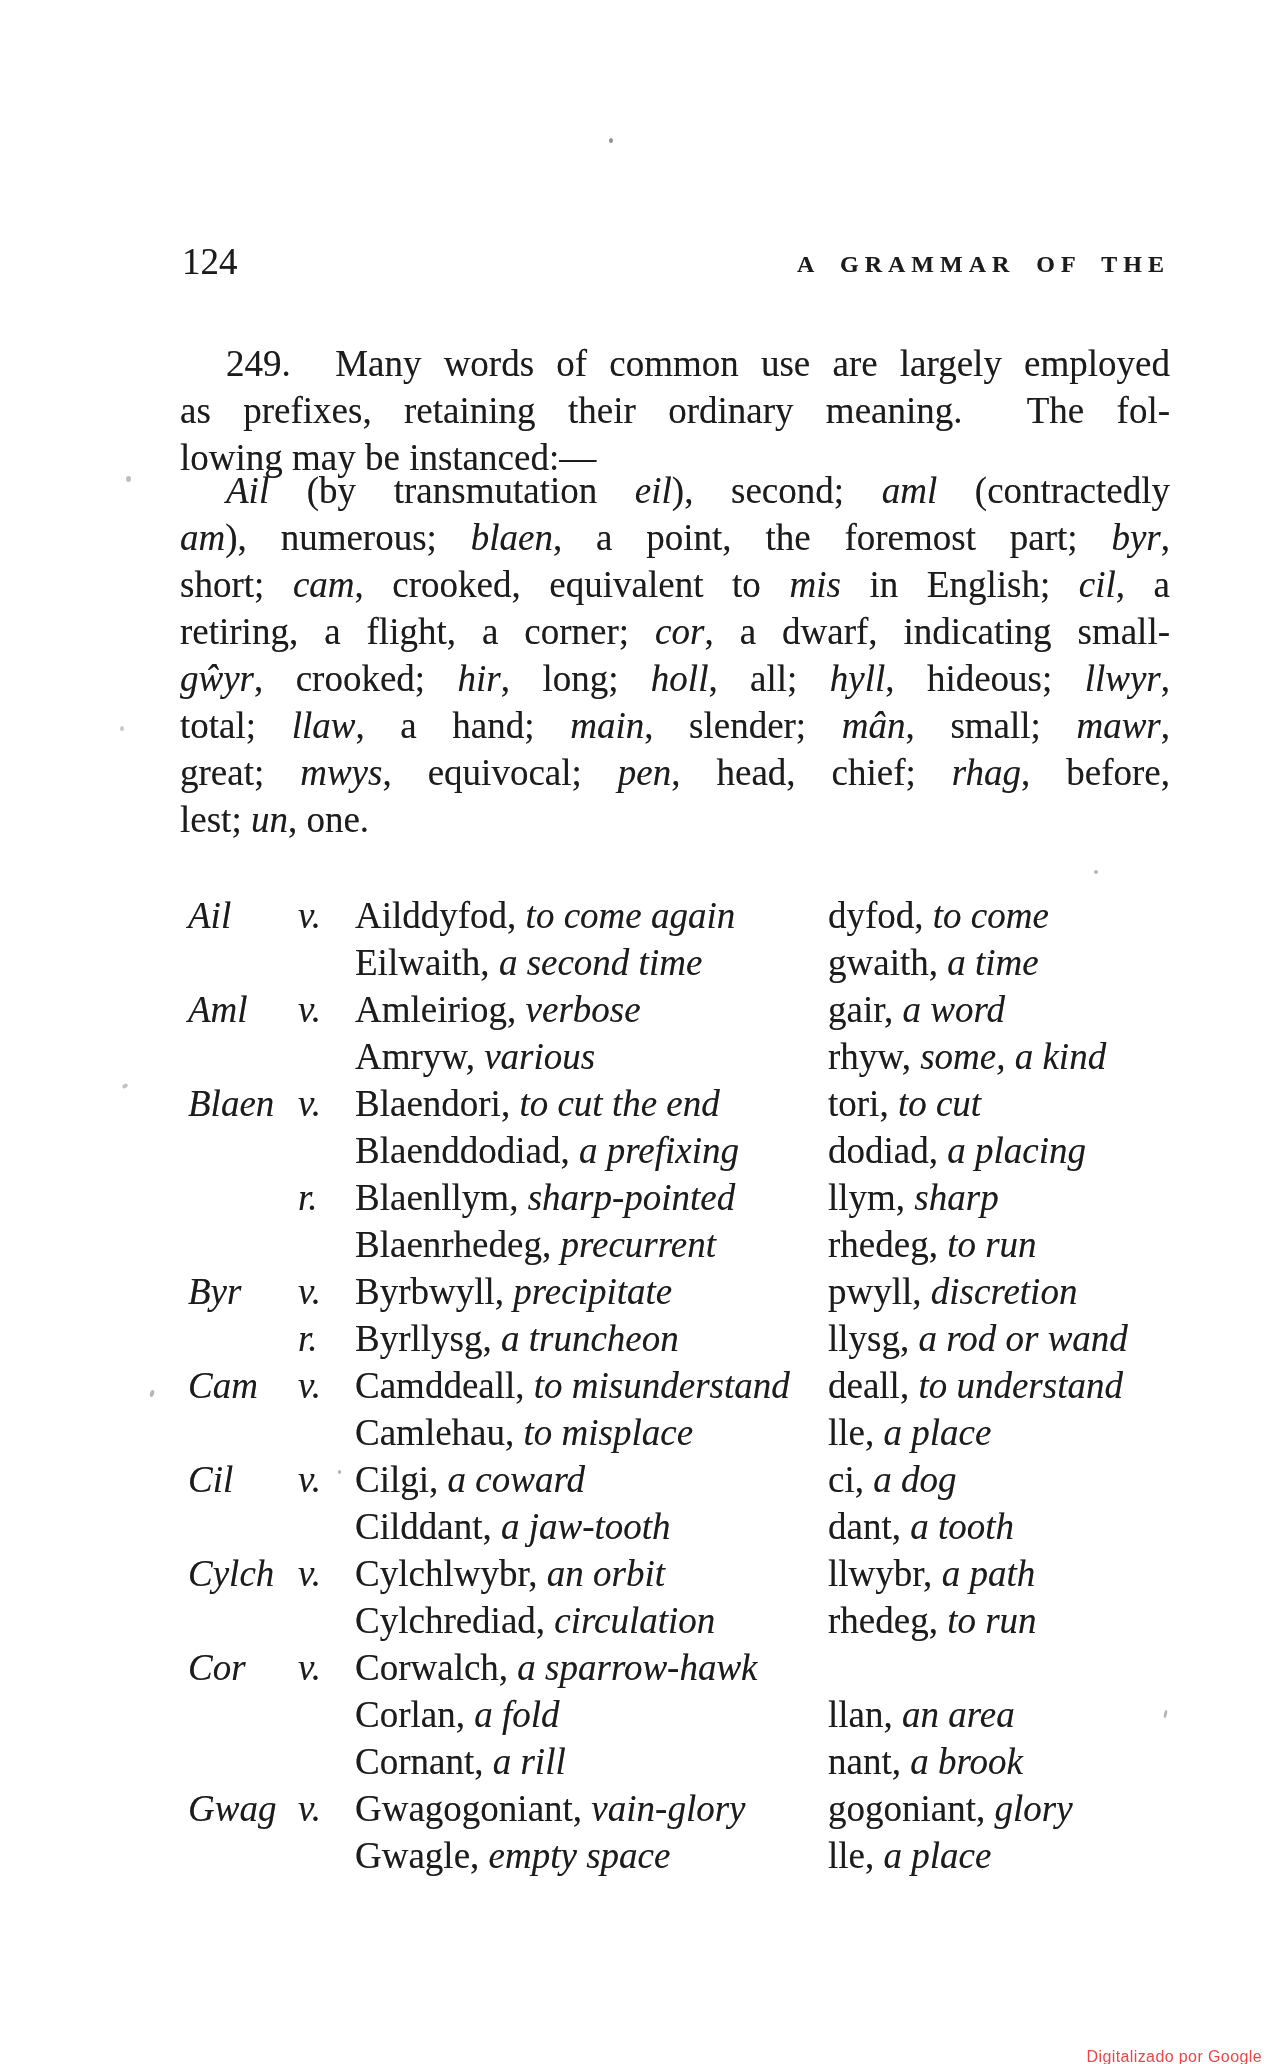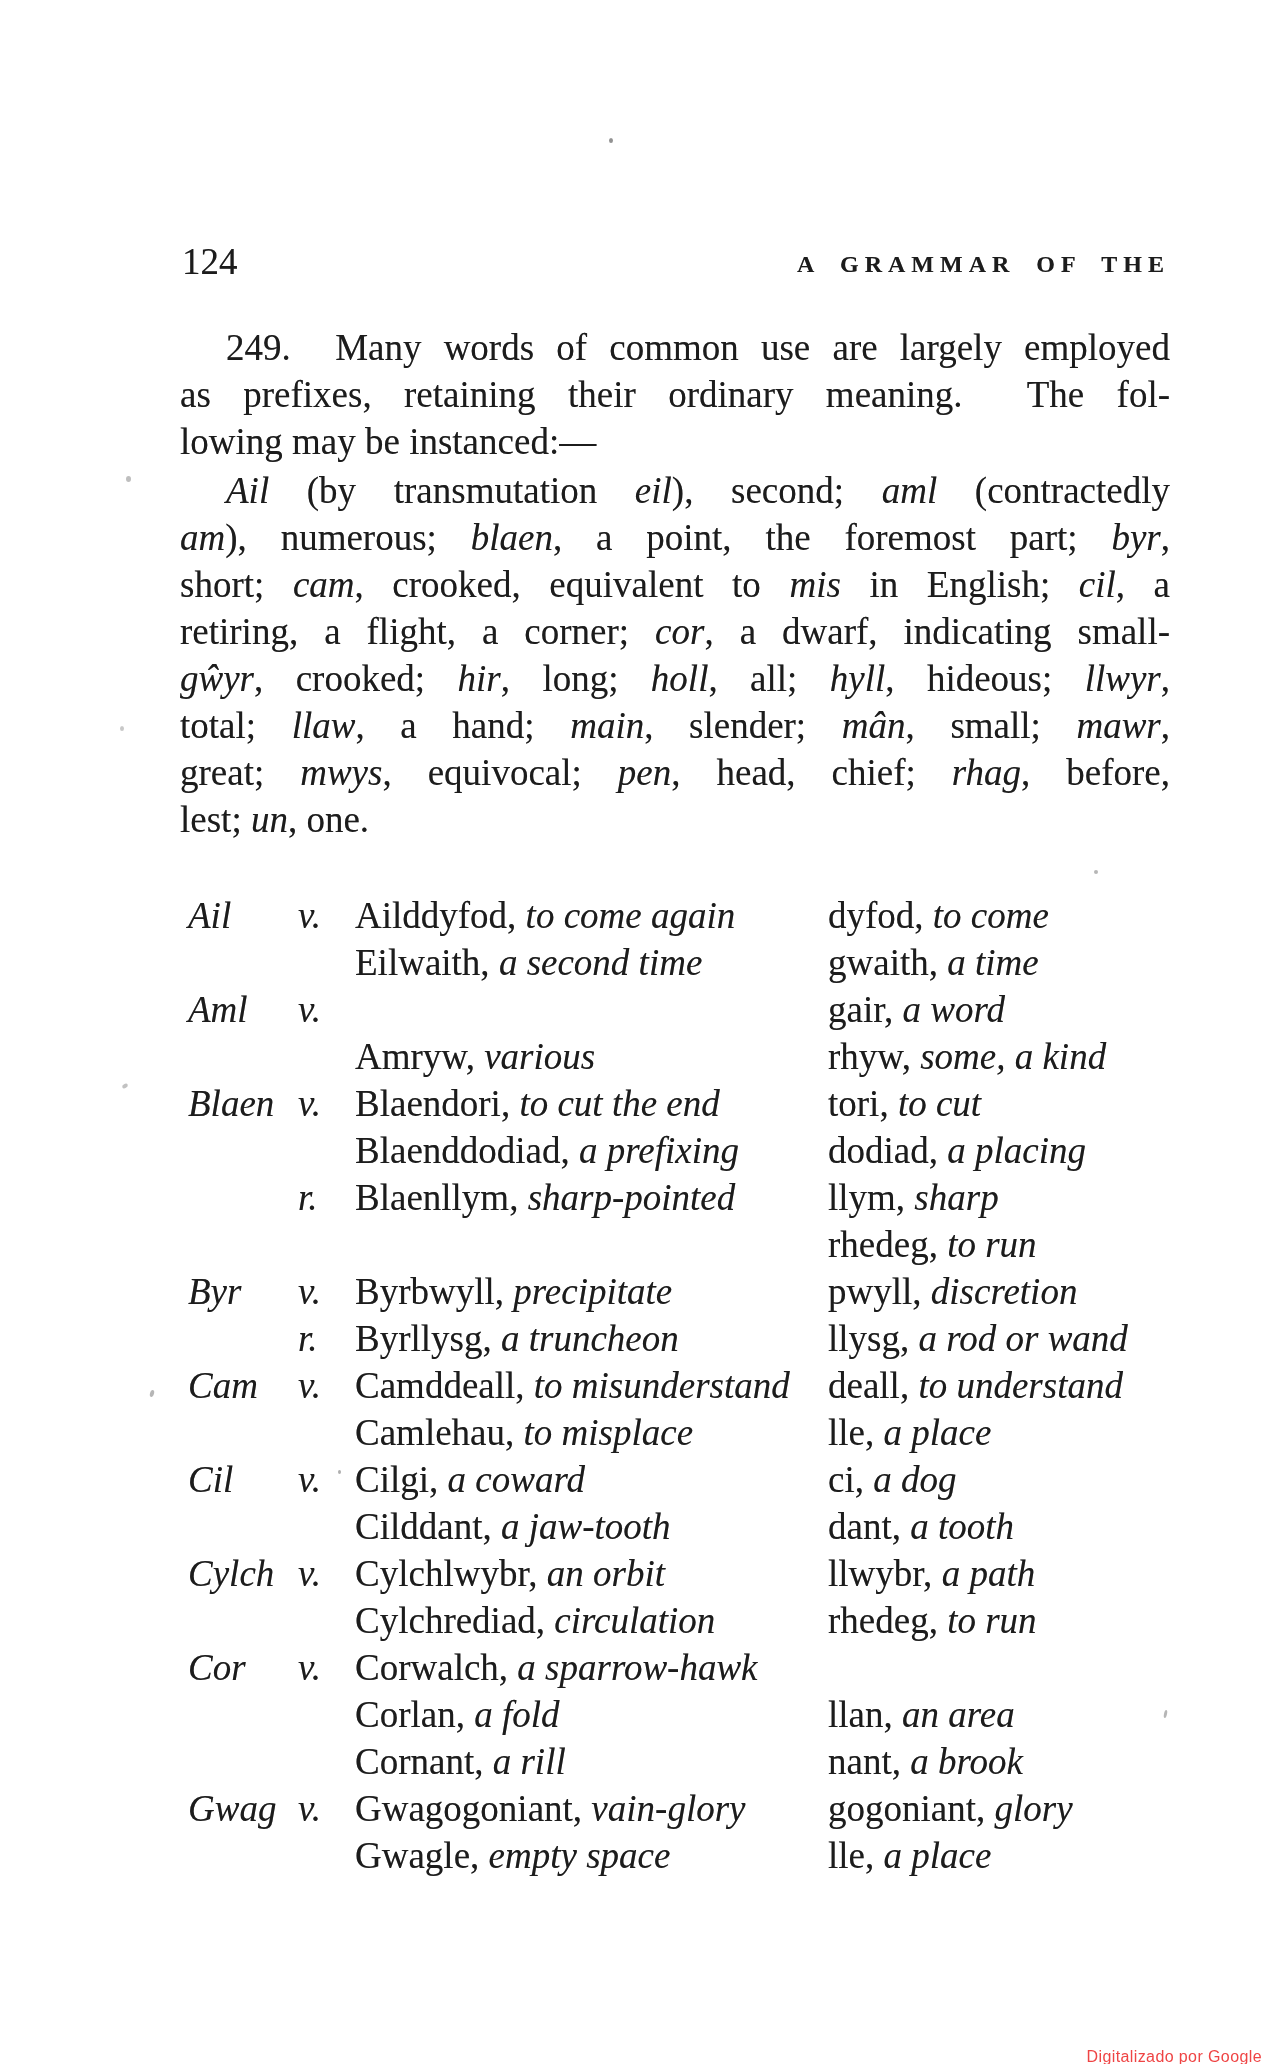--- a/index.html
+++ b/index.html
@@ -14,21 +14,21 @@
   .page-number{position:absolute;left:2px;top:2px;font-size:37px;line-height:44px;}
   .running-title{
     position:absolute;left:0;right:0;top:10px;text-align:right;
     font-size:24px;line-height:32px;letter-spacing:6px;word-spacing:9px;font-weight:700;
   }
   
   .para{position:absolute;left:180px;width:990px;font-size:37px;}
   .para .line{height:47px;line-height:47px;text-align:justify;text-align-last:justify;}
   .para .line.first{padding-left:46px;}
   .para .line.last{text-align:justify;text-align-last:left;}
-  #para-intro{top:300px;}
+  #para-intro{top:316px;}
   #para-prefix{top:443px;}
   .it{font-style:italic;}
   
   .prefix-table{position:absolute;left:180px;top:868px;width:1000px;font-size:37px;}
   .trow{position:relative;height:47px;line-height:47px;white-space:nowrap;}
   .cell{position:absolute;top:0;}
   .c-head{left:8px;font-style:italic;}
   .c-mark{left:118px;font-style:italic;}
   .c-word{left:175px;}
   .c-root{left:648px;}
@@ -85,20 +85,21 @@
     </div>
       <div class="trow">
       <span class="cell c-head"></span>
       <span class="cell c-mark"></span>
       <span class="cell c-word"><span>Eilwaith, </span><span class="it">a second time</span></span>
       <span class="cell c-root"><span>gwaith, </span><span class="it">a time</span></span>
     </div>
       <div class="trow">
       <span class="cell c-head">Aml</span>
       <span class="cell c-mark">v.</span>
+      <span class="cell c-word"><span>Amleiriog, </span><span class="it">verbose</span></span>
       <span class="cell c-root"><span>gair, </span><span class="it">a word</span></span>
     </div>
       <div class="trow">
       <span class="cell c-head"></span>
       <span class="cell c-mark"></span>
       <span class="cell c-word"><span>Amryw, </span><span class="it">various</span></span>
       <span class="cell c-root"><span>rhyw, </span><span class="it">some, a kind</span></span>
     </div>
       <div class="trow">
       <span class="cell c-head">Blaen</span>
@@ -114,20 +115,21 @@
     </div>
       <div class="trow">
       <span class="cell c-head"></span>
       <span class="cell c-mark">r.</span>
       <span class="cell c-word"><span>Blaenllym, </span><span class="it">sharp-pointed</span></span>
       <span class="cell c-root"><span>llym, </span><span class="it">sharp</span></span>
     </div>
       <div class="trow">
       <span class="cell c-head"></span>
       <span class="cell c-mark"></span>
+      <span class="cell c-word"><span>Blaenrhedeg, </span><span class="it">precurrent</span></span>
       <span class="cell c-root"><span>rhedeg, </span><span class="it">to run</span></span>
     </div>
       <div class="trow">
       <span class="cell c-head">Byr</span>
       <span class="cell c-mark">v.</span>
       <span class="cell c-word"><span>Byrbwyll, </span><span class="it">precipitate</span></span>
       <span class="cell c-root"><span>pwyll, </span><span class="it">discretion</span></span>
     </div>
       <div class="trow">
       <span class="cell c-head"></span>

